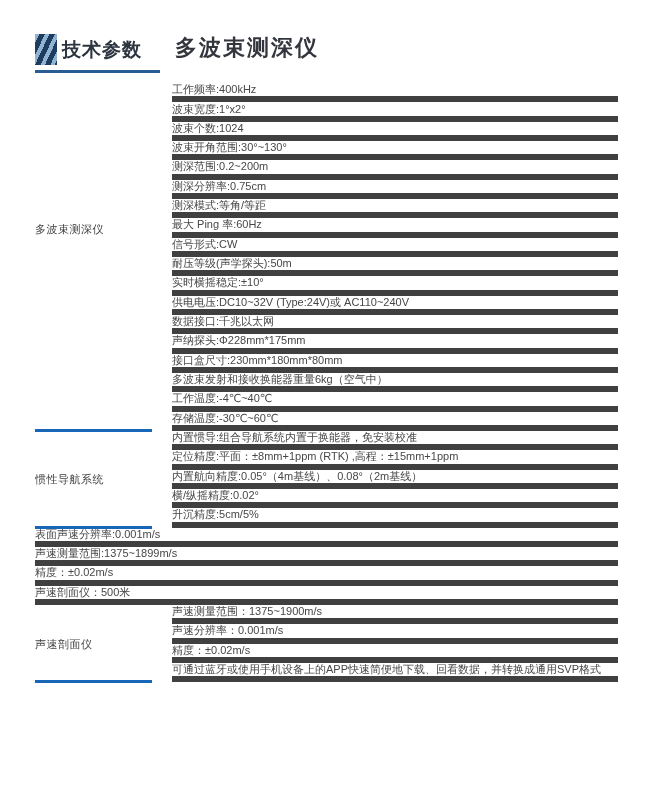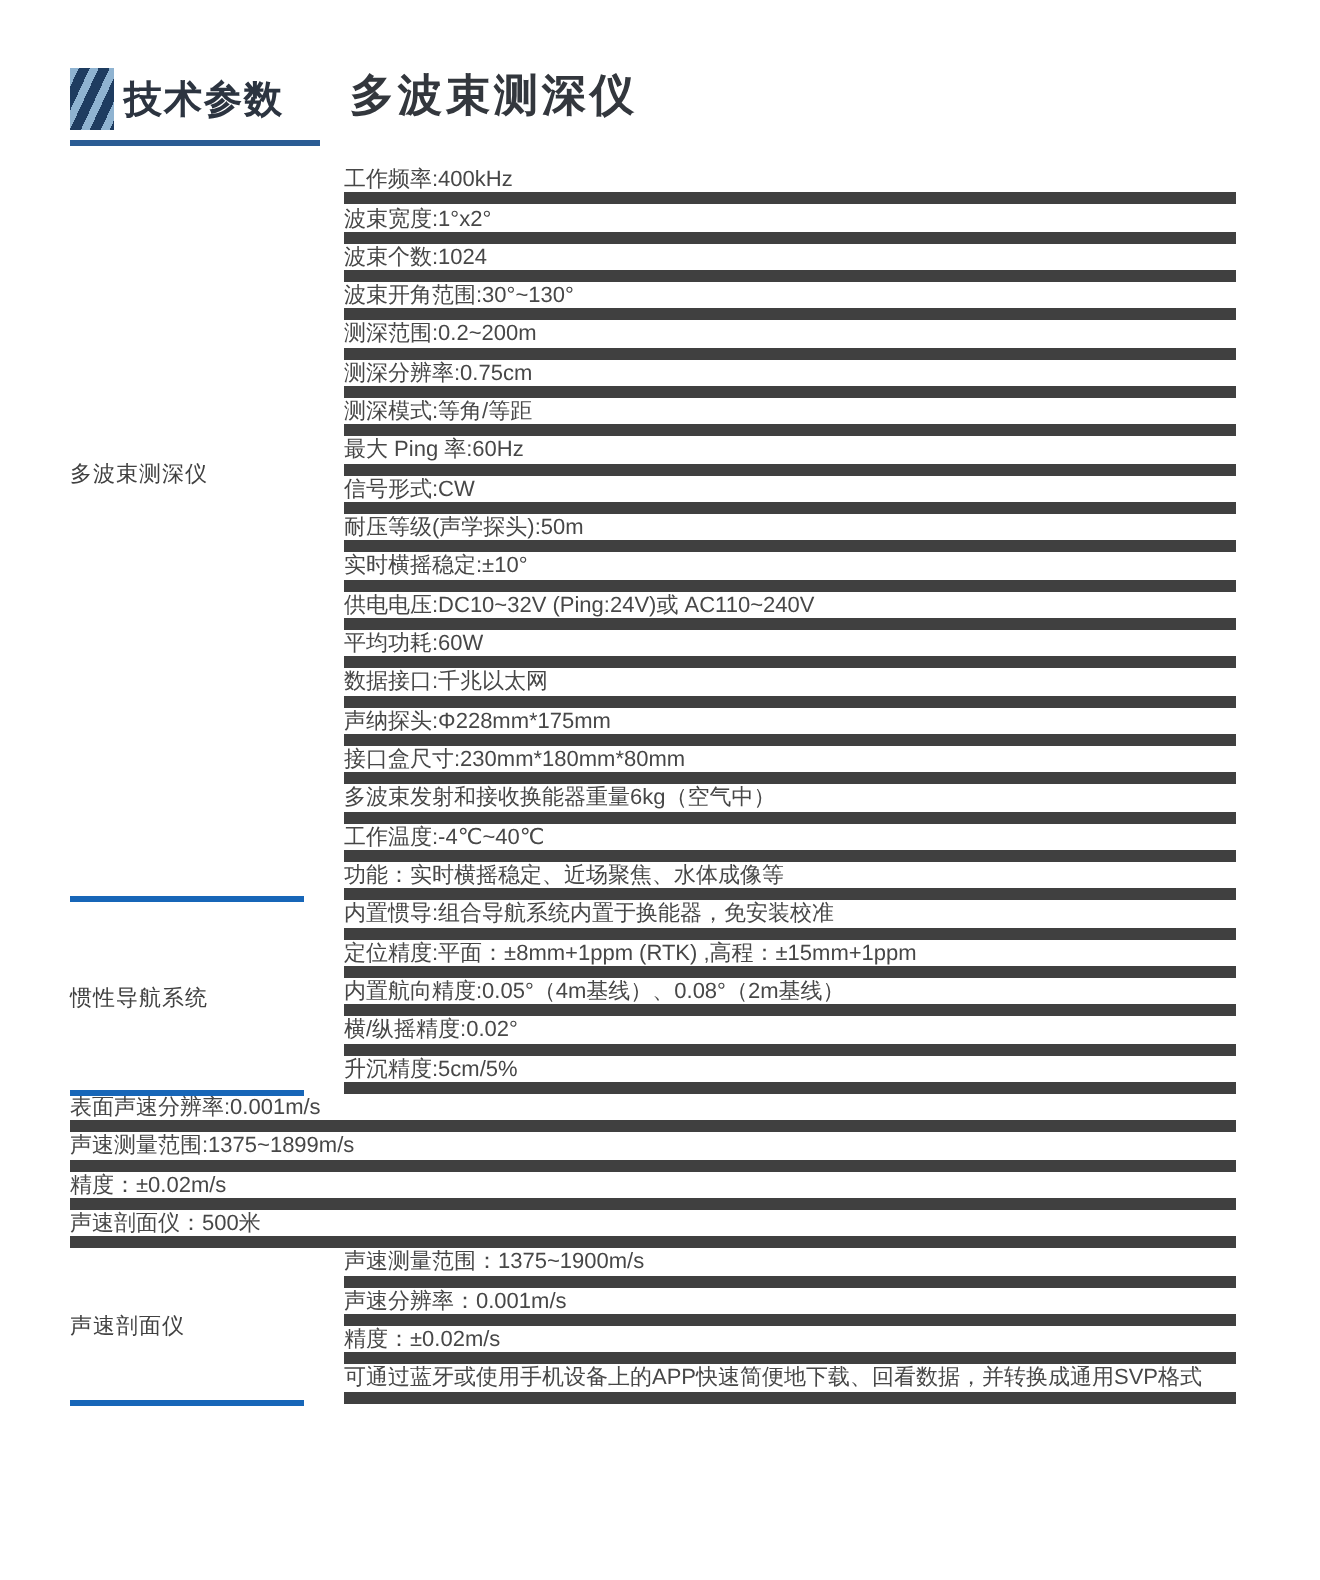--- a/index.html
+++ b/index.html
@@ -74,28 +74,27 @@
           <div class="spec-row">波束宽度:1°x2°</div>
           <div class="spec-row">波束个数:1024</div>
           <div class="spec-row">波束开角范围:30°~130°</div>
           <div class="spec-row">测深范围:0.2~200m</div>
           <div class="spec-row">测深分辨率:0.75cm</div>
           <div class="spec-row">测深模式:等角/等距</div>
           <div class="spec-row">最大 Ping 率:60Hz</div>
           <div class="spec-row">信号形式:CW</div>
           <div class="spec-row">耐压等级(声学探头):50m</div>
           <div class="spec-row">实时横摇稳定:±10°</div>
-          <div class="spec-row">供电电压:DC10~32V (Ping:24V)或 AC110~240V</div>
-          <div class="spec-row">平均功耗:60W</div>
+          <div class="spec-row">供电电压:DC10~32V (Type:24V)或 AC110~240V</div>
           <div class="spec-row">数据接口:千兆以太网</div>
           <div class="spec-row">声纳探头:Φ228mm*175mm</div>
           <div class="spec-row">接口盒尺寸:230mm*180mm*80mm</div>
           <div class="spec-row">多波束发射和接收换能器重量6kg（空气中）</div>
           <div class="spec-row">工作温度:-4℃~40℃</div>
-          <div class="spec-row">功能：实时横摇稳定、近场聚焦、水体成像等</div>
+          <div class="spec-row">存储温度:-30℃~60℃</div>
         </div>
     </section>
 
     <section class="section">
       <div class="label-cell">
         <span class="section-label">惯性导航系统</span>
         <div class="section-divider"></div>
       </div>
       <div class="rows">
           <div class="spec-row">内置惯导:组合导航系统内置于换能器，免安装校准</div>

